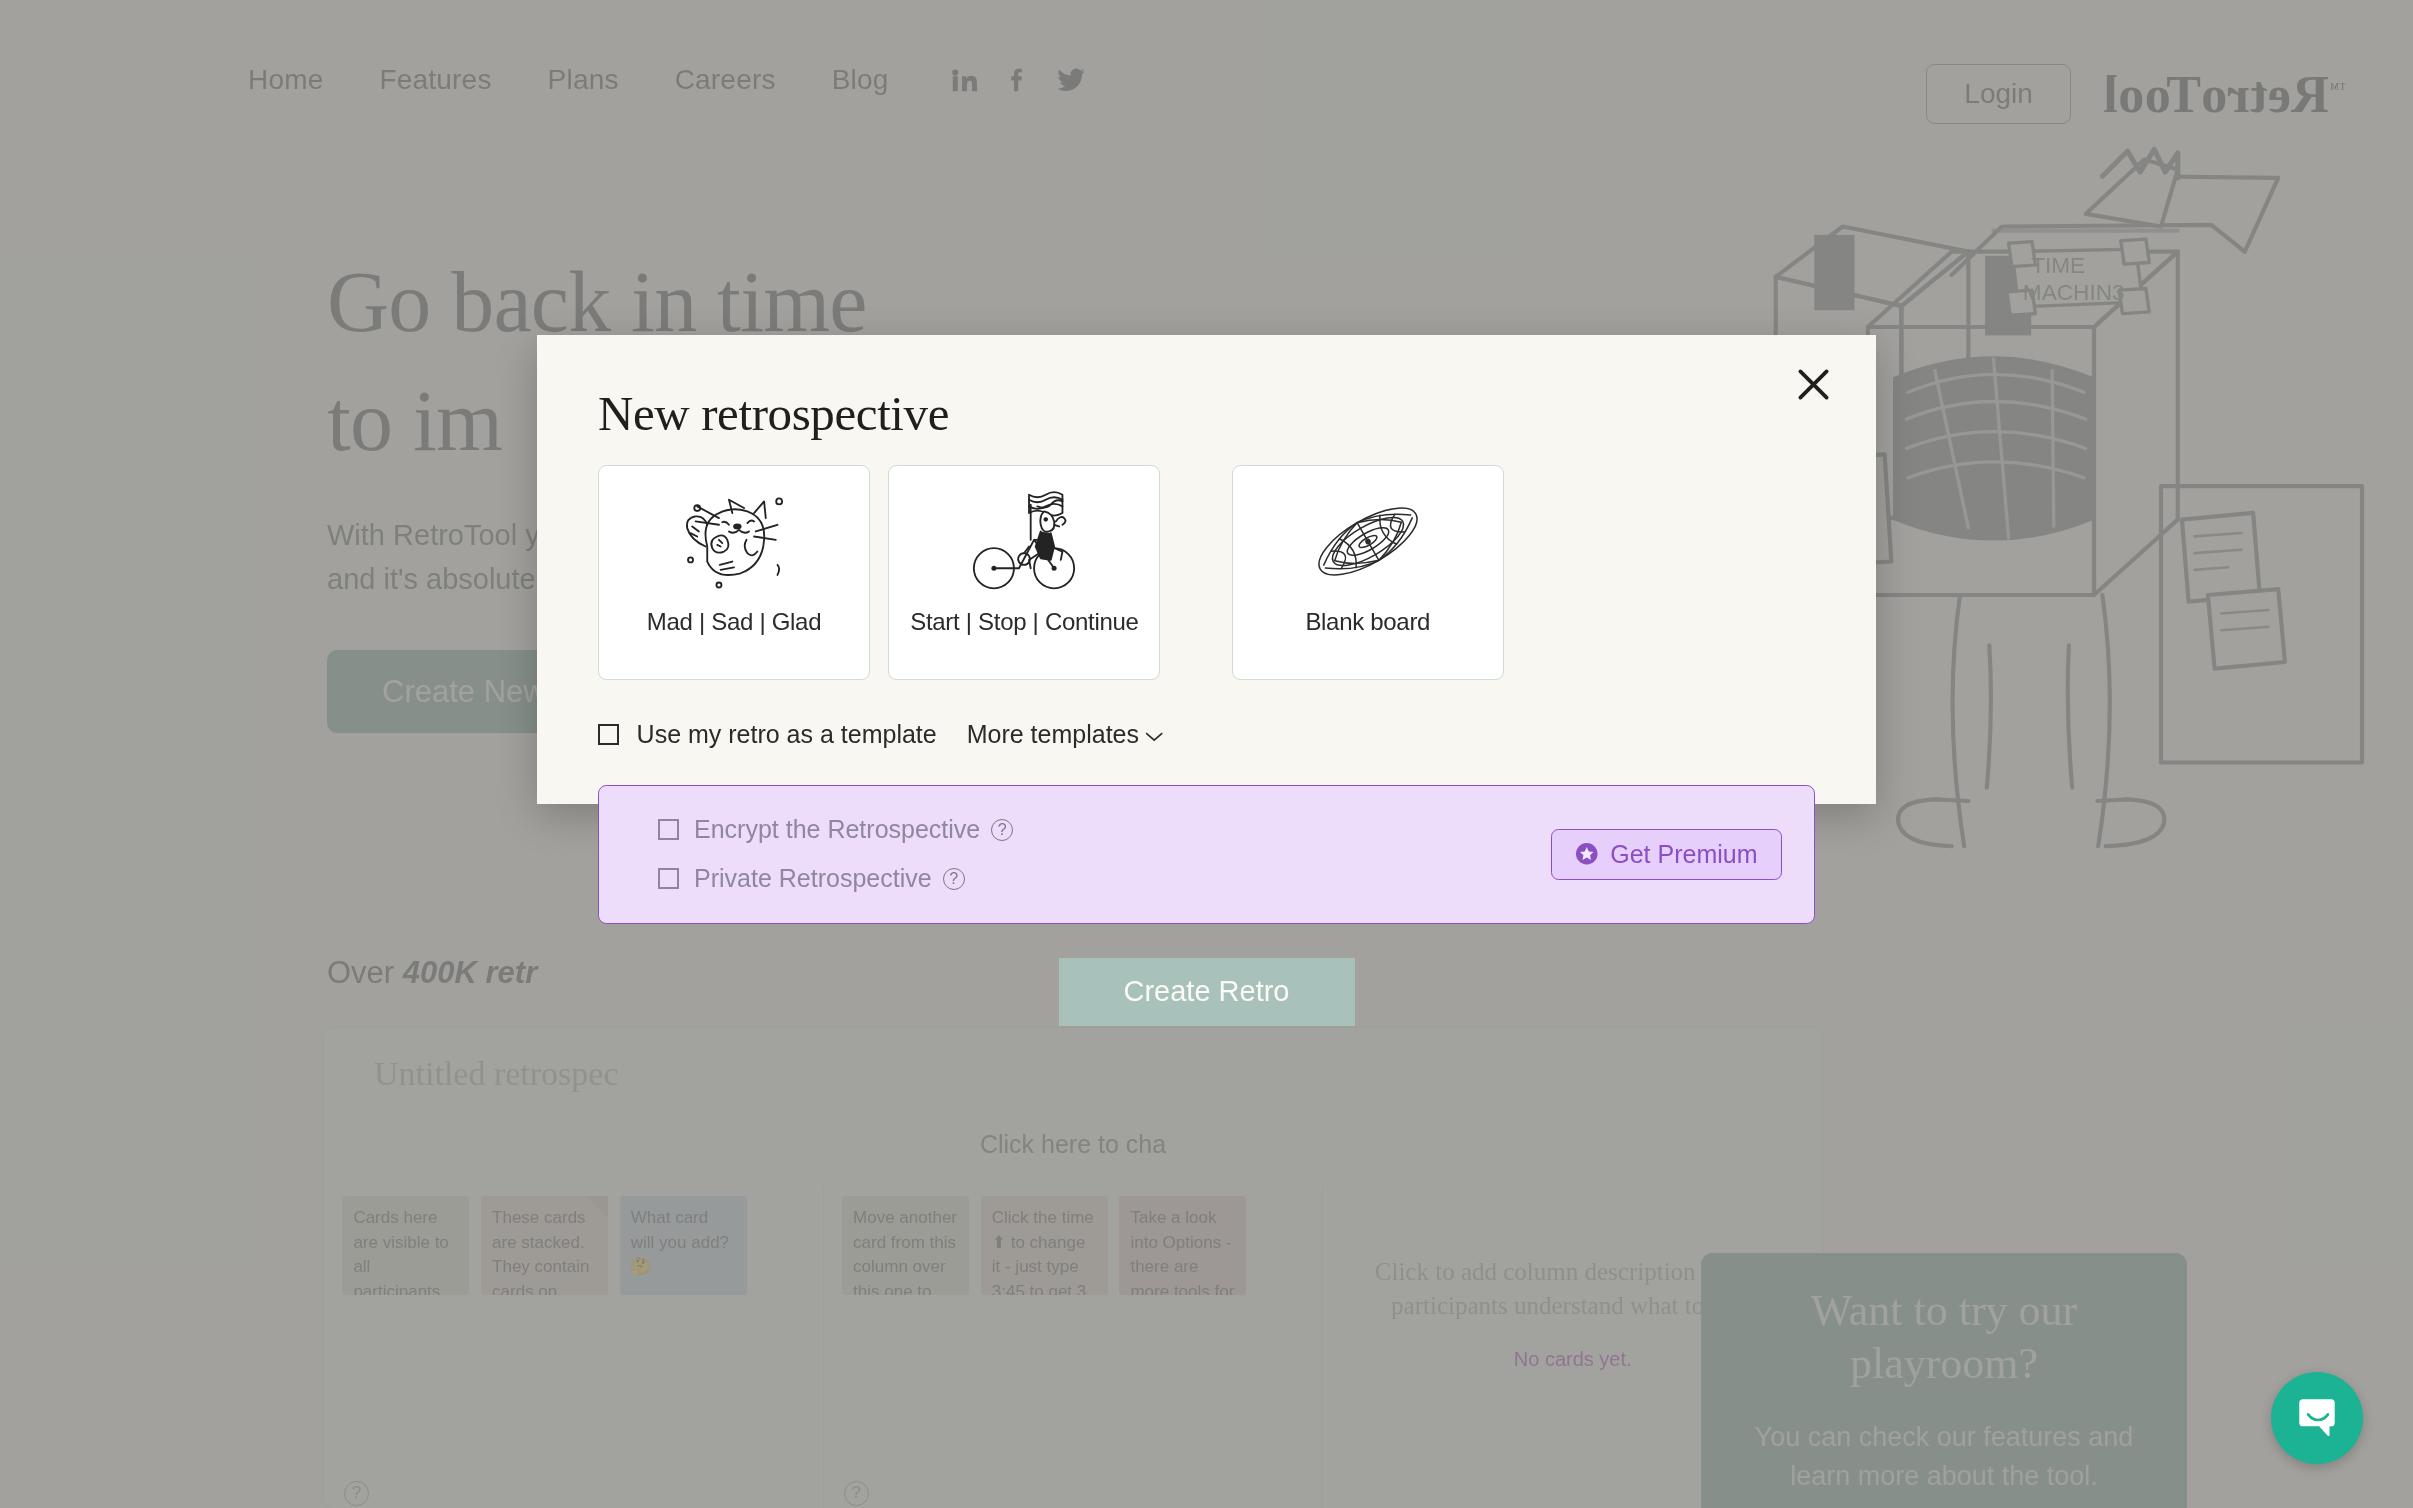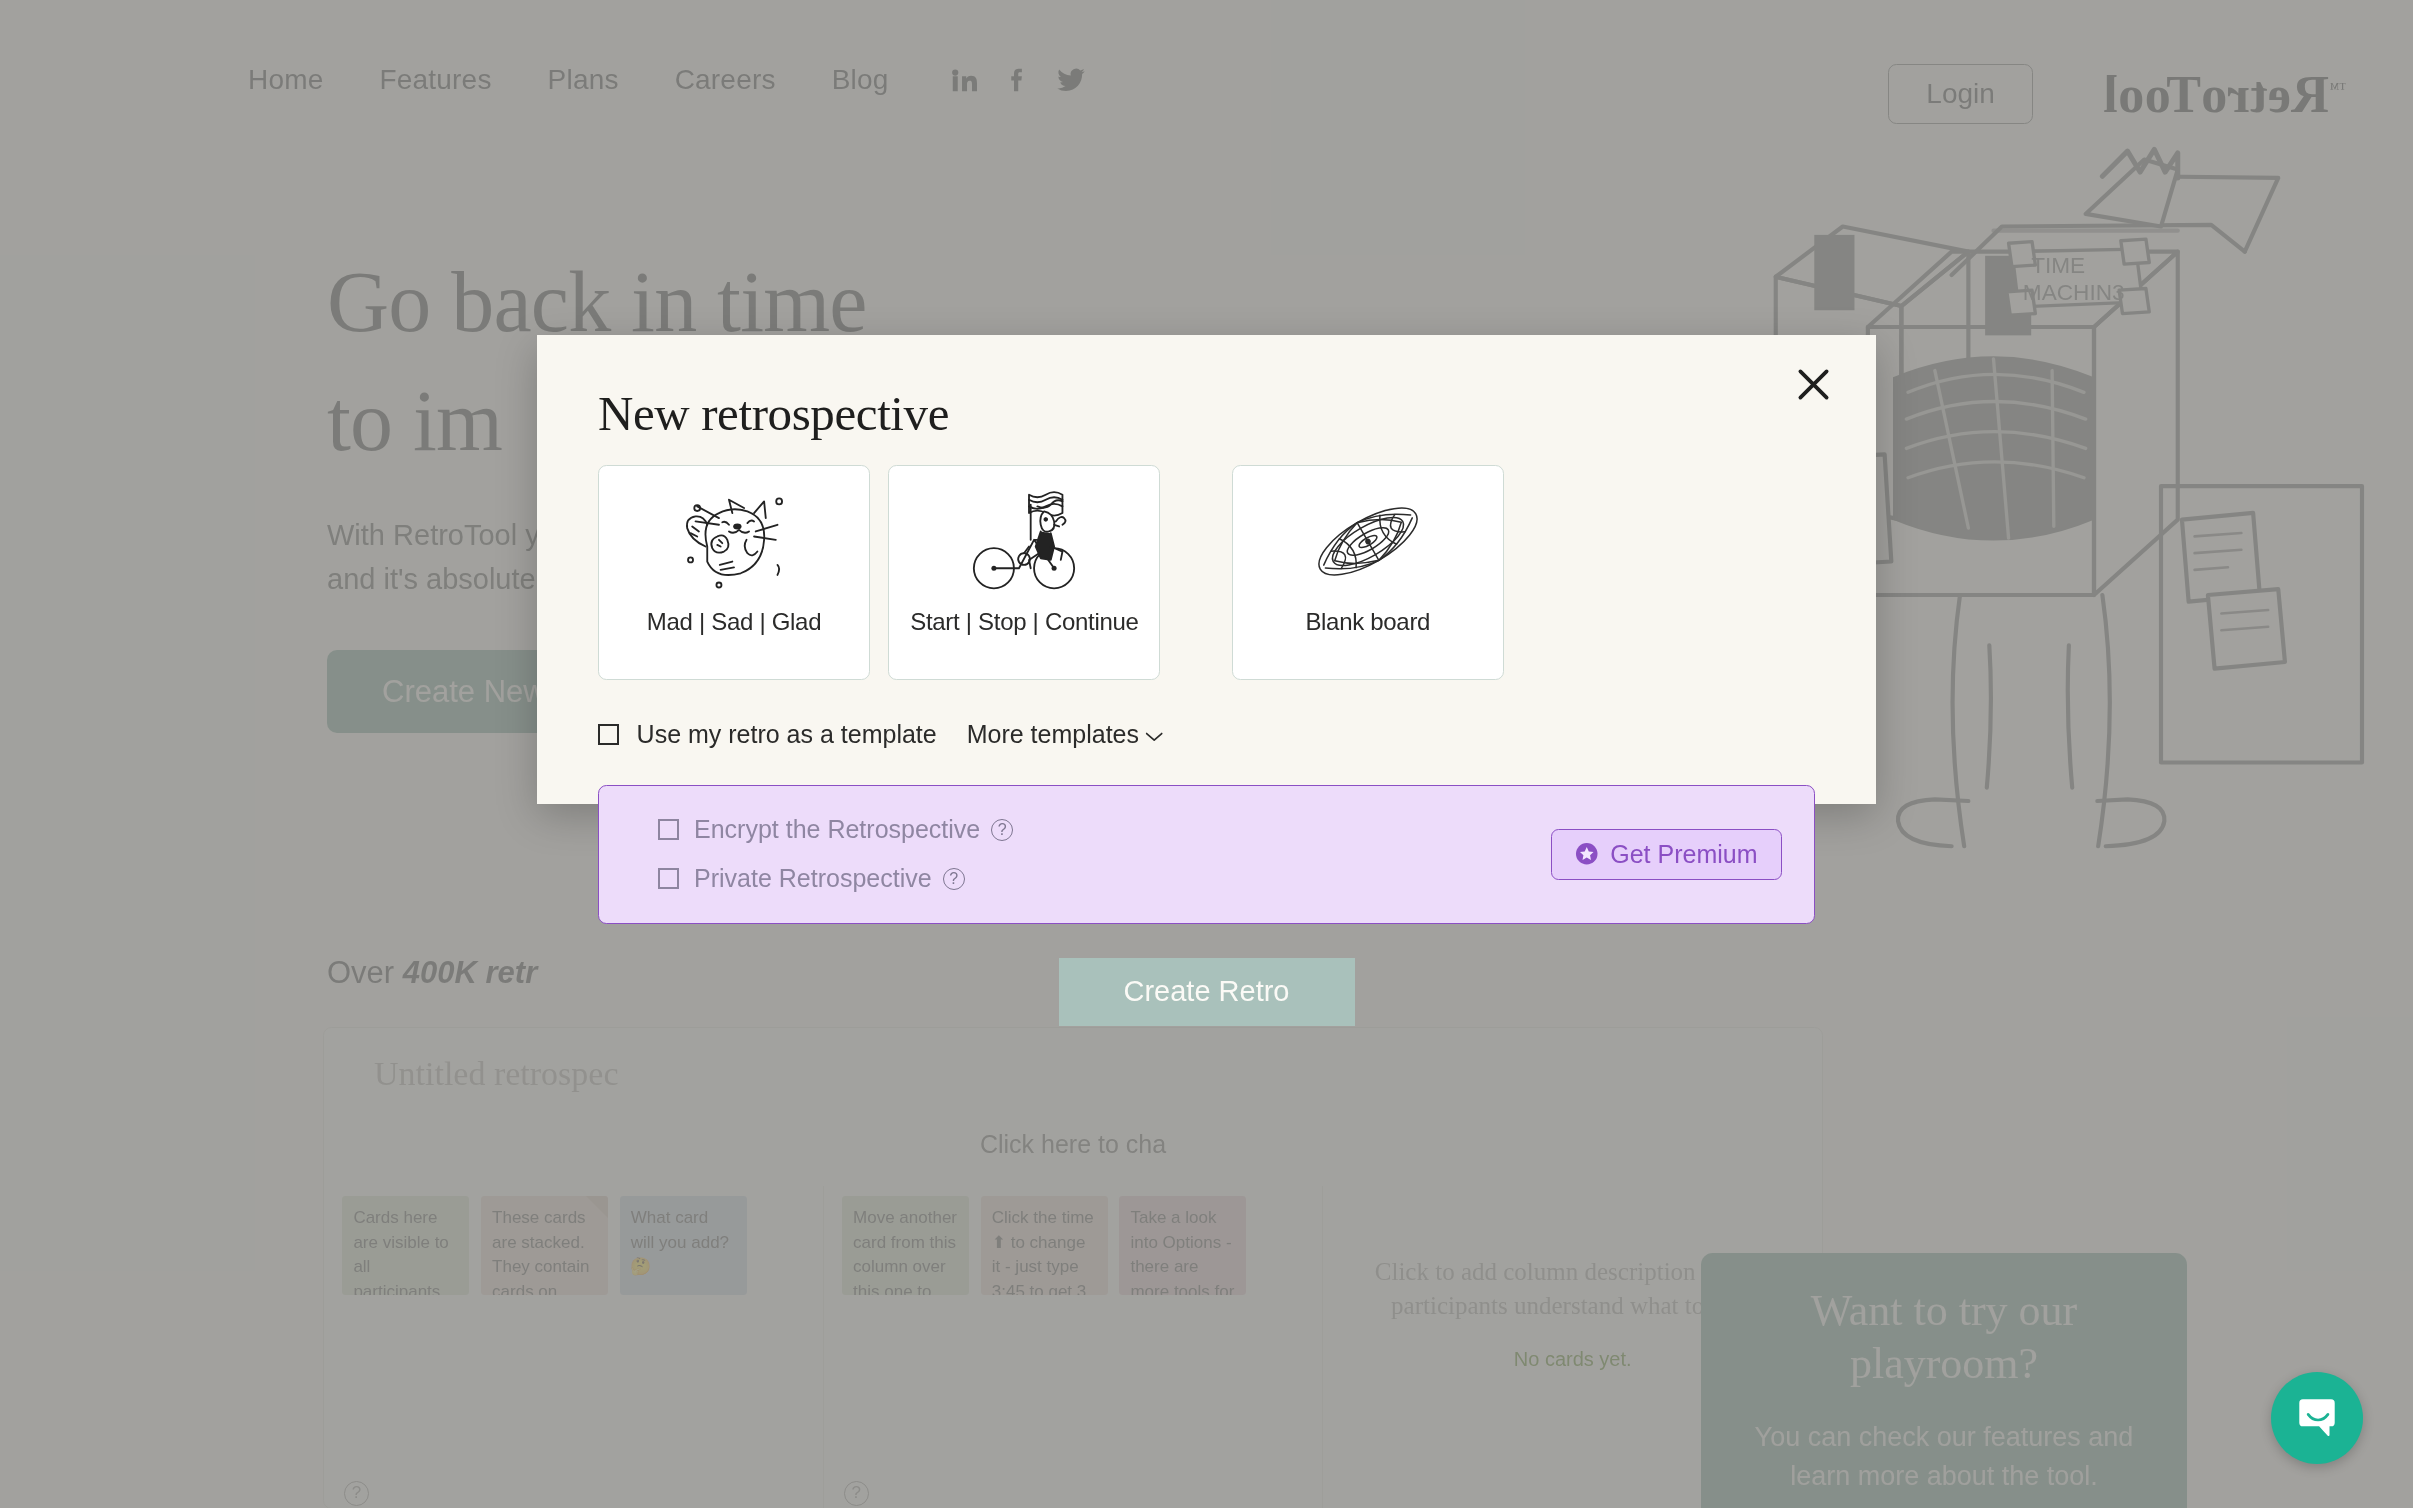--- a/index.html
+++ b/index.html
@@ -27,21 +27,21 @@
   }
   .nav-link {
     font-size: 28px; color: #3a3a38; letter-spacing: 0.2px;
     padding: 0 28px; text-decoration: none; white-space: nowrap;
   }
   #nav-social { display: flex; align-items: center; gap: 23.5px; margin-left: 32px; }
   .soc { width: 30px; height: 30px; display: block; }
   .soc svg { width: 100%; height: 100%; fill: #3a3a38; }
 
   #nav-right {
-    margin-left: auto; display: flex; align-items: center; gap: 70px;
+    margin-left: auto; display: flex; align-items: center; gap: 32px;
     margin-right: 67px;
     margin-top: 29px;
   }
   #login-btn {
     border: 1.7px solid #6f6f6c; border-radius: 8.4px;
     padding: 13.4px 37px; font-size: 28px; color: #3a3a38;
     background: transparent; font-family: "Liberation Sans", sans-serif;
   }
   #logo {
     font-family: "Liberation Serif", serif;
@@ -120,21 +120,21 @@
     border-width: 0 22px 22px 0; border-style: solid;
     border-color: transparent #d3bcb1 transparent transparent;
   }
   .col-empty {
     text-align: center; margin-top: 59px;
   }
   .col-empty .desc {
     font-family: "Liberation Serif", serif;
     font-size: 25px; line-height: 1.35; color: #9b9a94;
   }
-  .col-empty .nocards { margin-top: 25px; font-size: 20px; color: #4d7c0f; }
+  .col-empty .nocards { margin-top: 25px; font-size: 20px; color: #a21caf; }
   .qmark {
     position: absolute; left: 20px; bottom: 15px;
     width: 25px; height: 25px; border: 1.7px solid #8d8c86; border-radius: 50%;
     color: #8d8c86; font-size: 17px; line-height: 22.6px; text-align: center;
   }
 
   
   #playroom {
     position: absolute; left: 1701px; top: 1253px;
     width: 486px; height: 277px;

